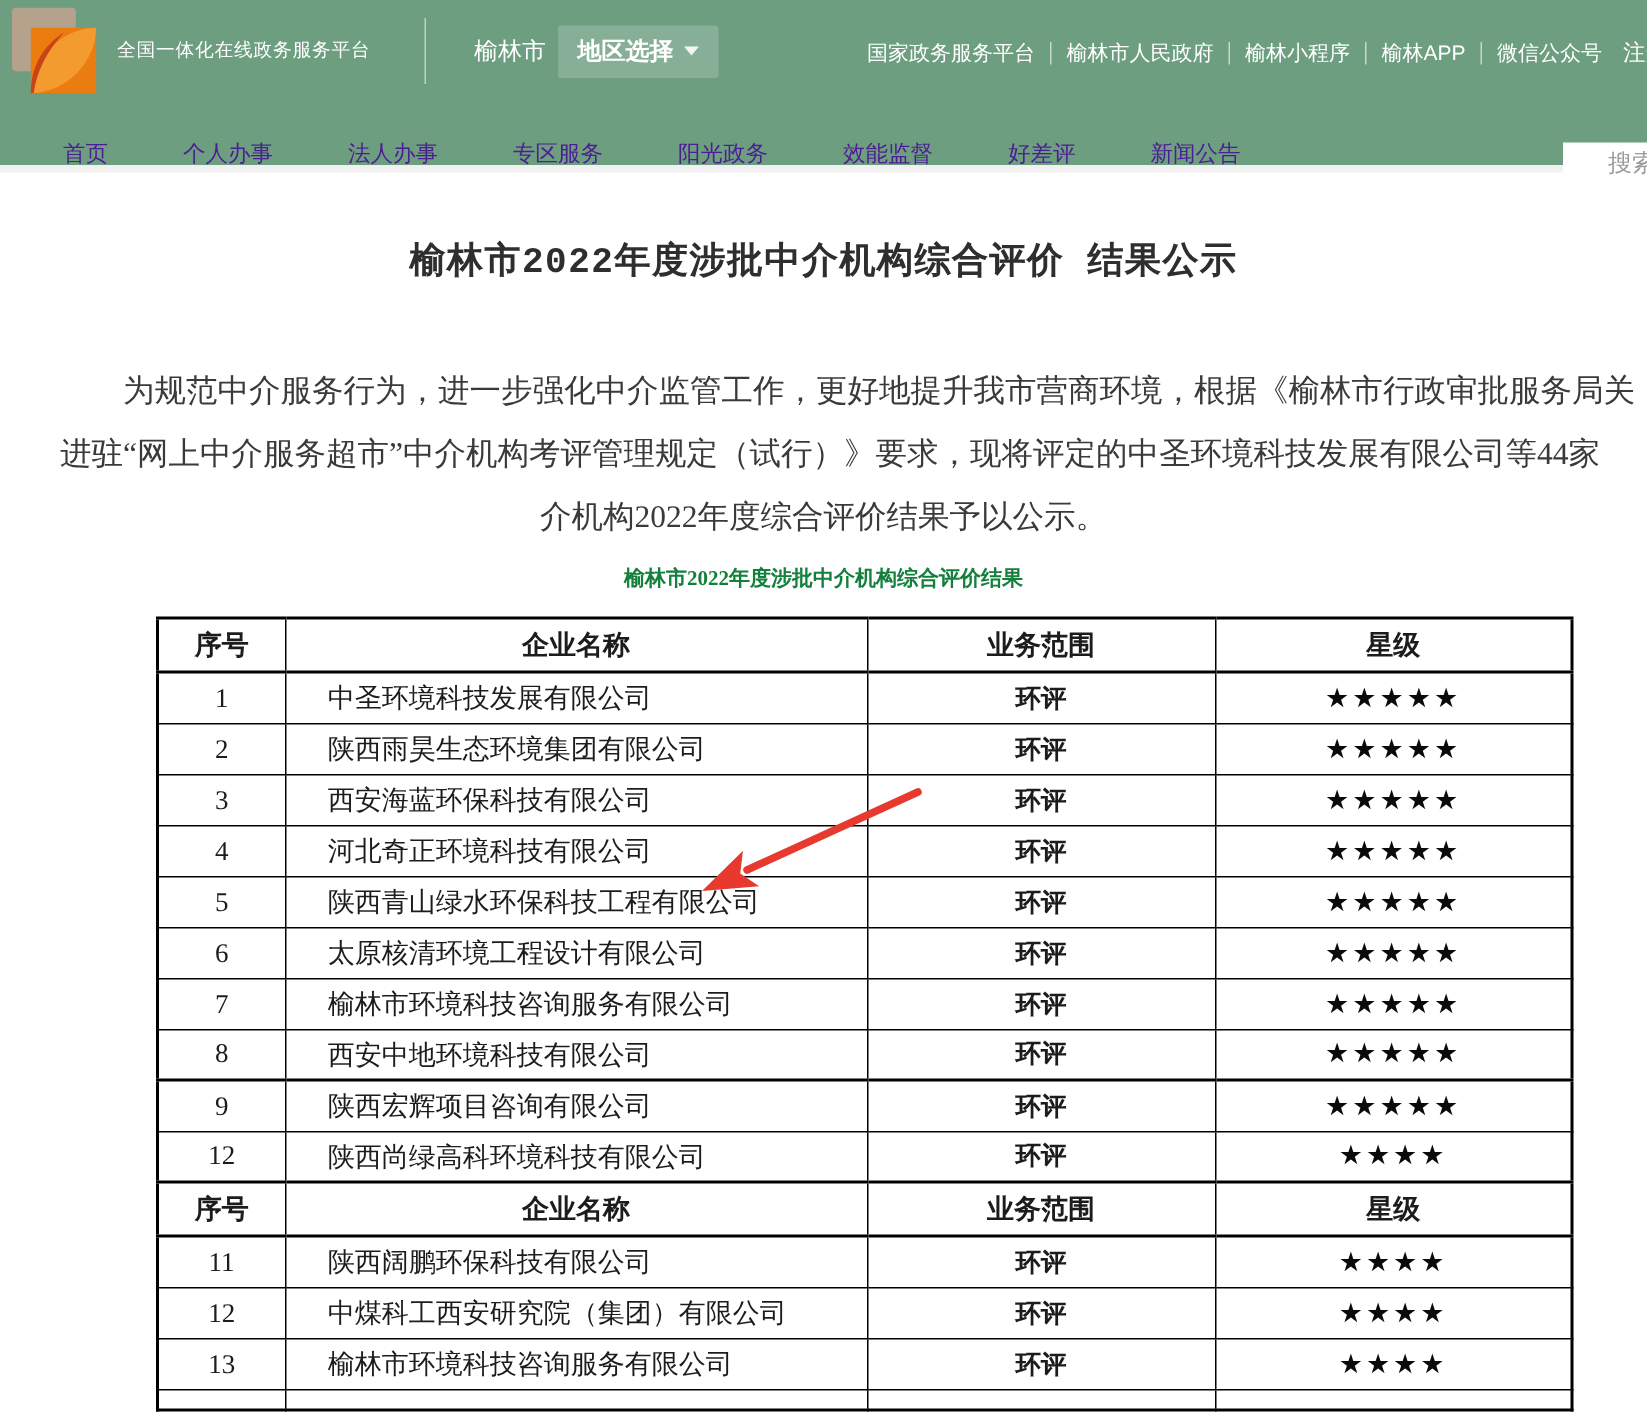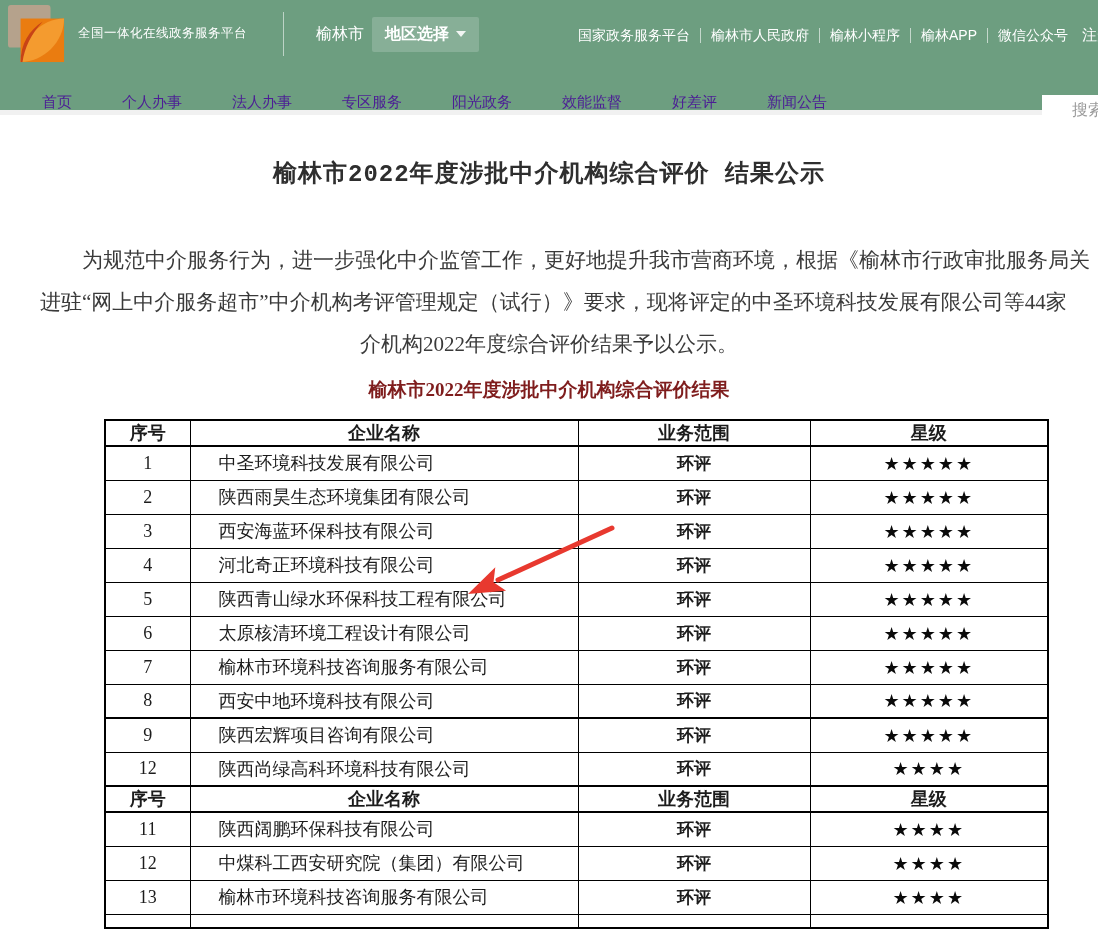--- a/index.html
+++ b/index.html
@@ -35,30 +35,30 @@
   .header-strip { height: 5px; background: #f1f1f1; }
 
   
   .article { color: #333; }
   .article-title { text-align: center; margin-top: 42px; font-size: 24px; font-weight: bold;
                    color: #2e2e2e; font-family: Liberation Mono, monospace; letter-spacing: 1px; }
   .paragraph { margin: 50px 40px 0 40px; font-family: "Liberation Serif", "DejaVu Serif", serif;
                font-size: 21px; color: #3a3a3a; text-align: center; }
   .p-line { white-space: nowrap; line-height: 42px; overflow: visible; }
   .p-line.indent { text-indent: 2em; }
-  .table-caption { text-align: center; margin-top: 12px; font-size: 19px; font-weight: bold;
-                   color: #7f1d1d; font-family: "Liberation Serif", "DejaVu Serif", serif; }
+  .table-caption { text-align: center; margin-top: 12px; font-size: 14px; font-weight: bold;
+                   color: #15803d; font-family: "Liberation Serif", "DejaVu Serif", serif; }
 
   
   .eval-table { border-collapse: collapse; margin: 16px 0 0 104px; width: 943px;
                 font-family: "Liberation Serif", "DejaVu Serif", serif; color: #1c1c1c;
                 border: 2px solid #000; table-layout: fixed; }
   .eval-table td, .eval-table th { border: 1px solid #000; }
   .eval-table tr.hdr th { border-top: 2px solid #000; border-bottom: 2px solid #000;
-                          font-size: 18px; font-weight: bold; height: 26px; text-align: center; }
+                          font-size: 18px; font-weight: bold; height: 36px; text-align: center; }
   .eval-table tr.data-row td { height: 34px; font-size: 18px; }
   .eval-table tr.thick-bottom td { border-bottom: 2px solid #000; }
   .c-no { text-align: center; }
   .c-name { text-align: left; padding-left: 28px; }
   .c-scope { text-align: center; font-size: 17px !important; font-weight: bold; }
   .c-stars { text-align: center; font-family: "DejaVu Sans", sans-serif; font-size: 21px;
              letter-spacing: 2px; color: #0a0a0a; font-weight: bold; }
   .eval-table tr.partial td { height: 14px; border-bottom: none; }
 
   

